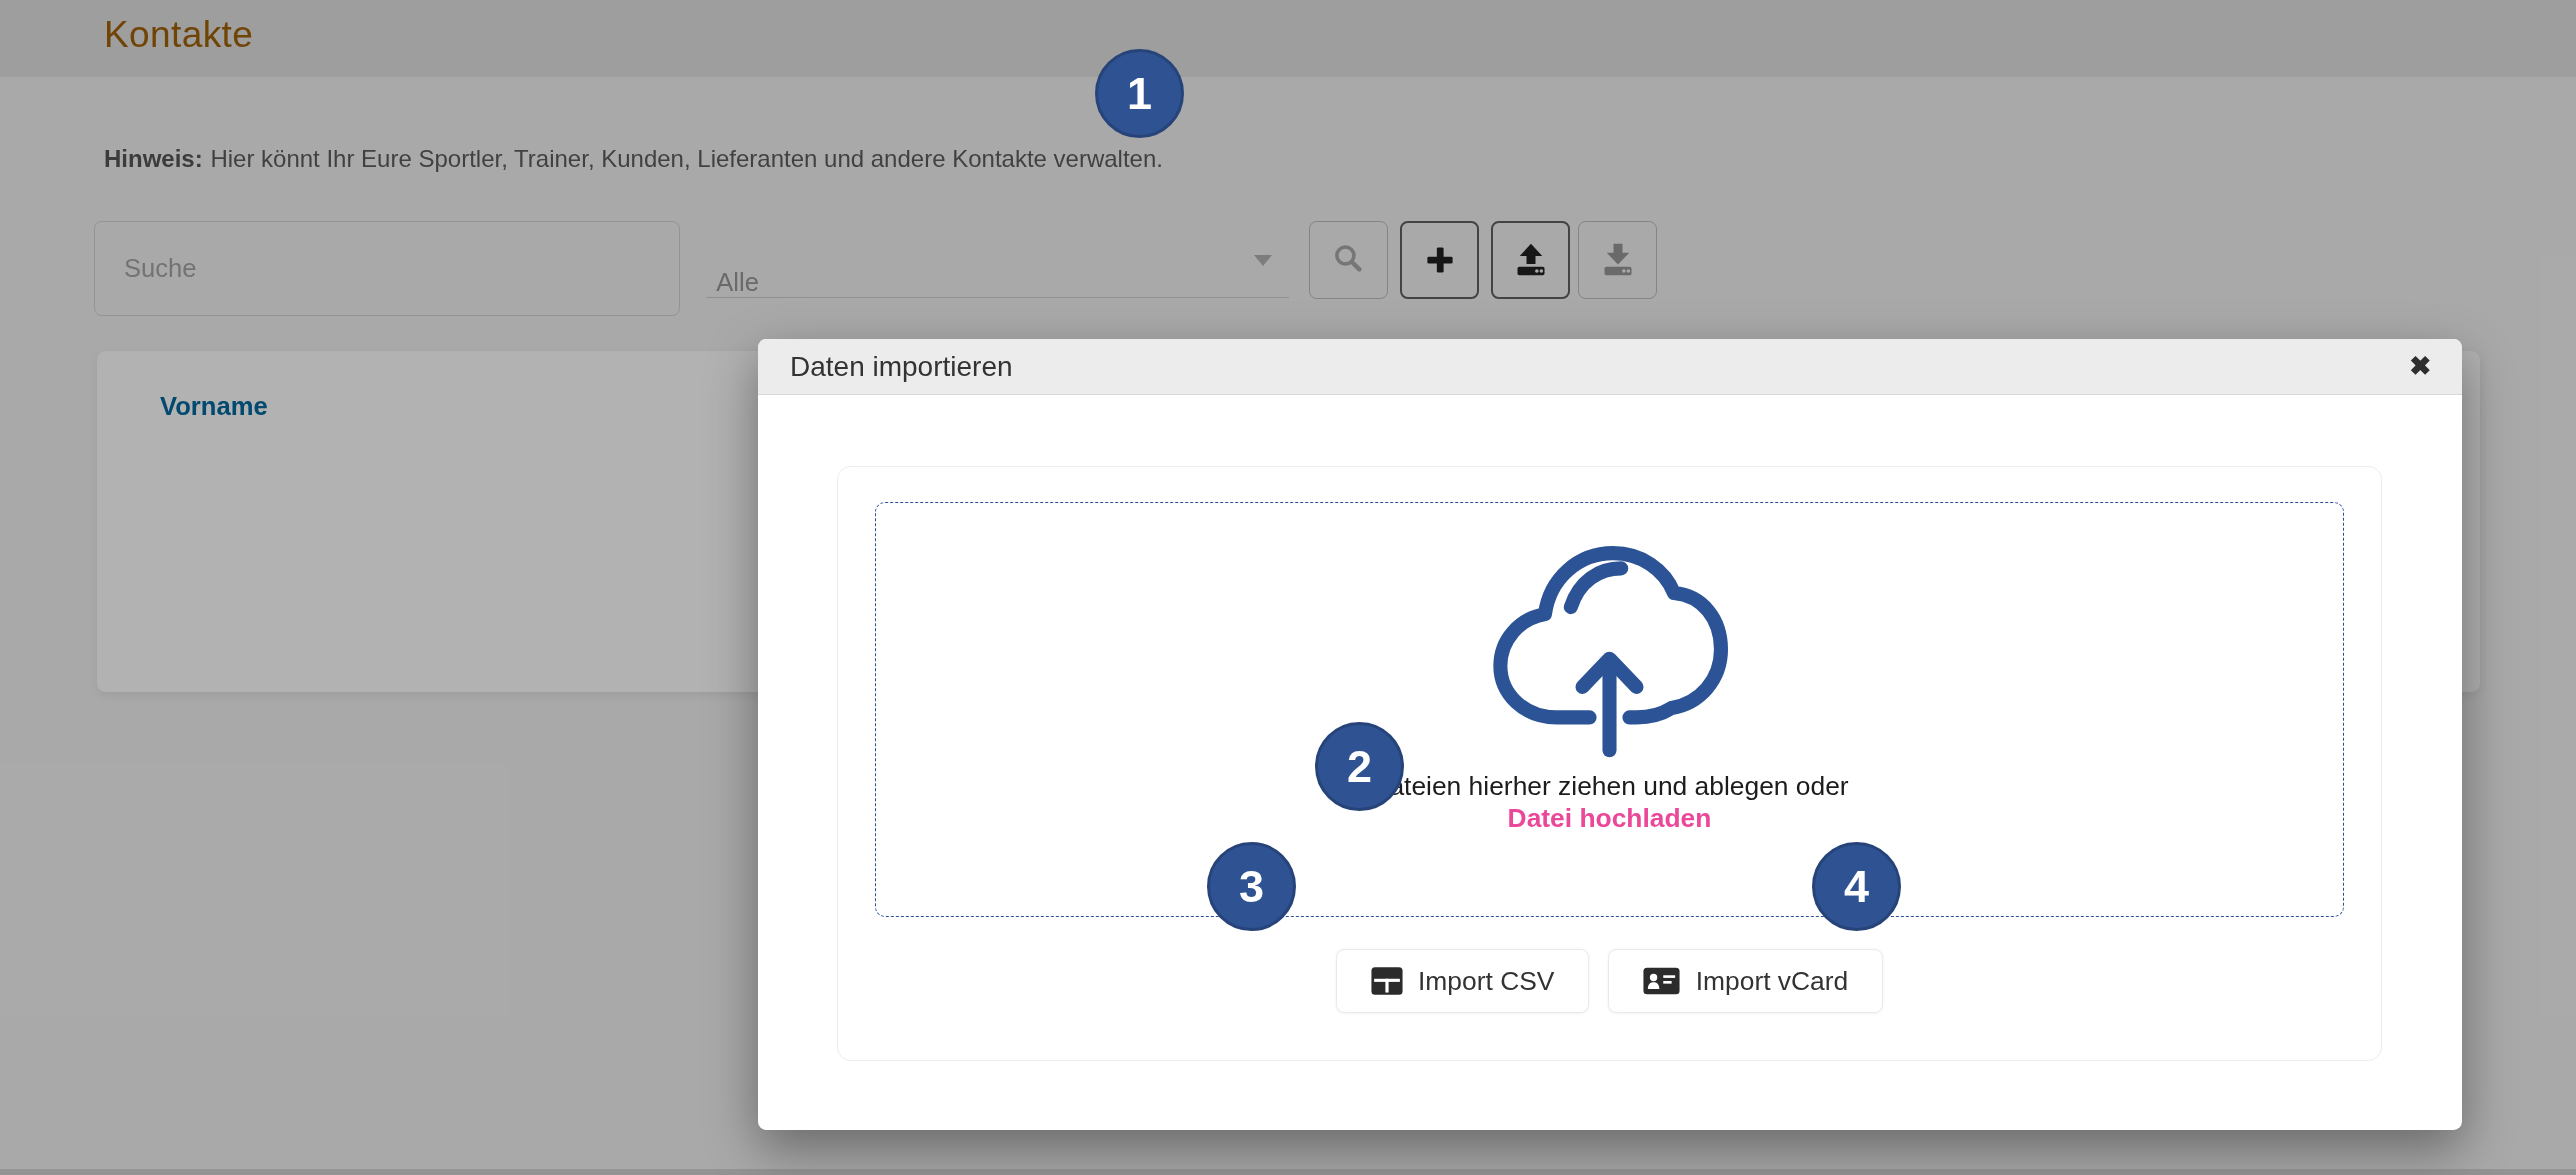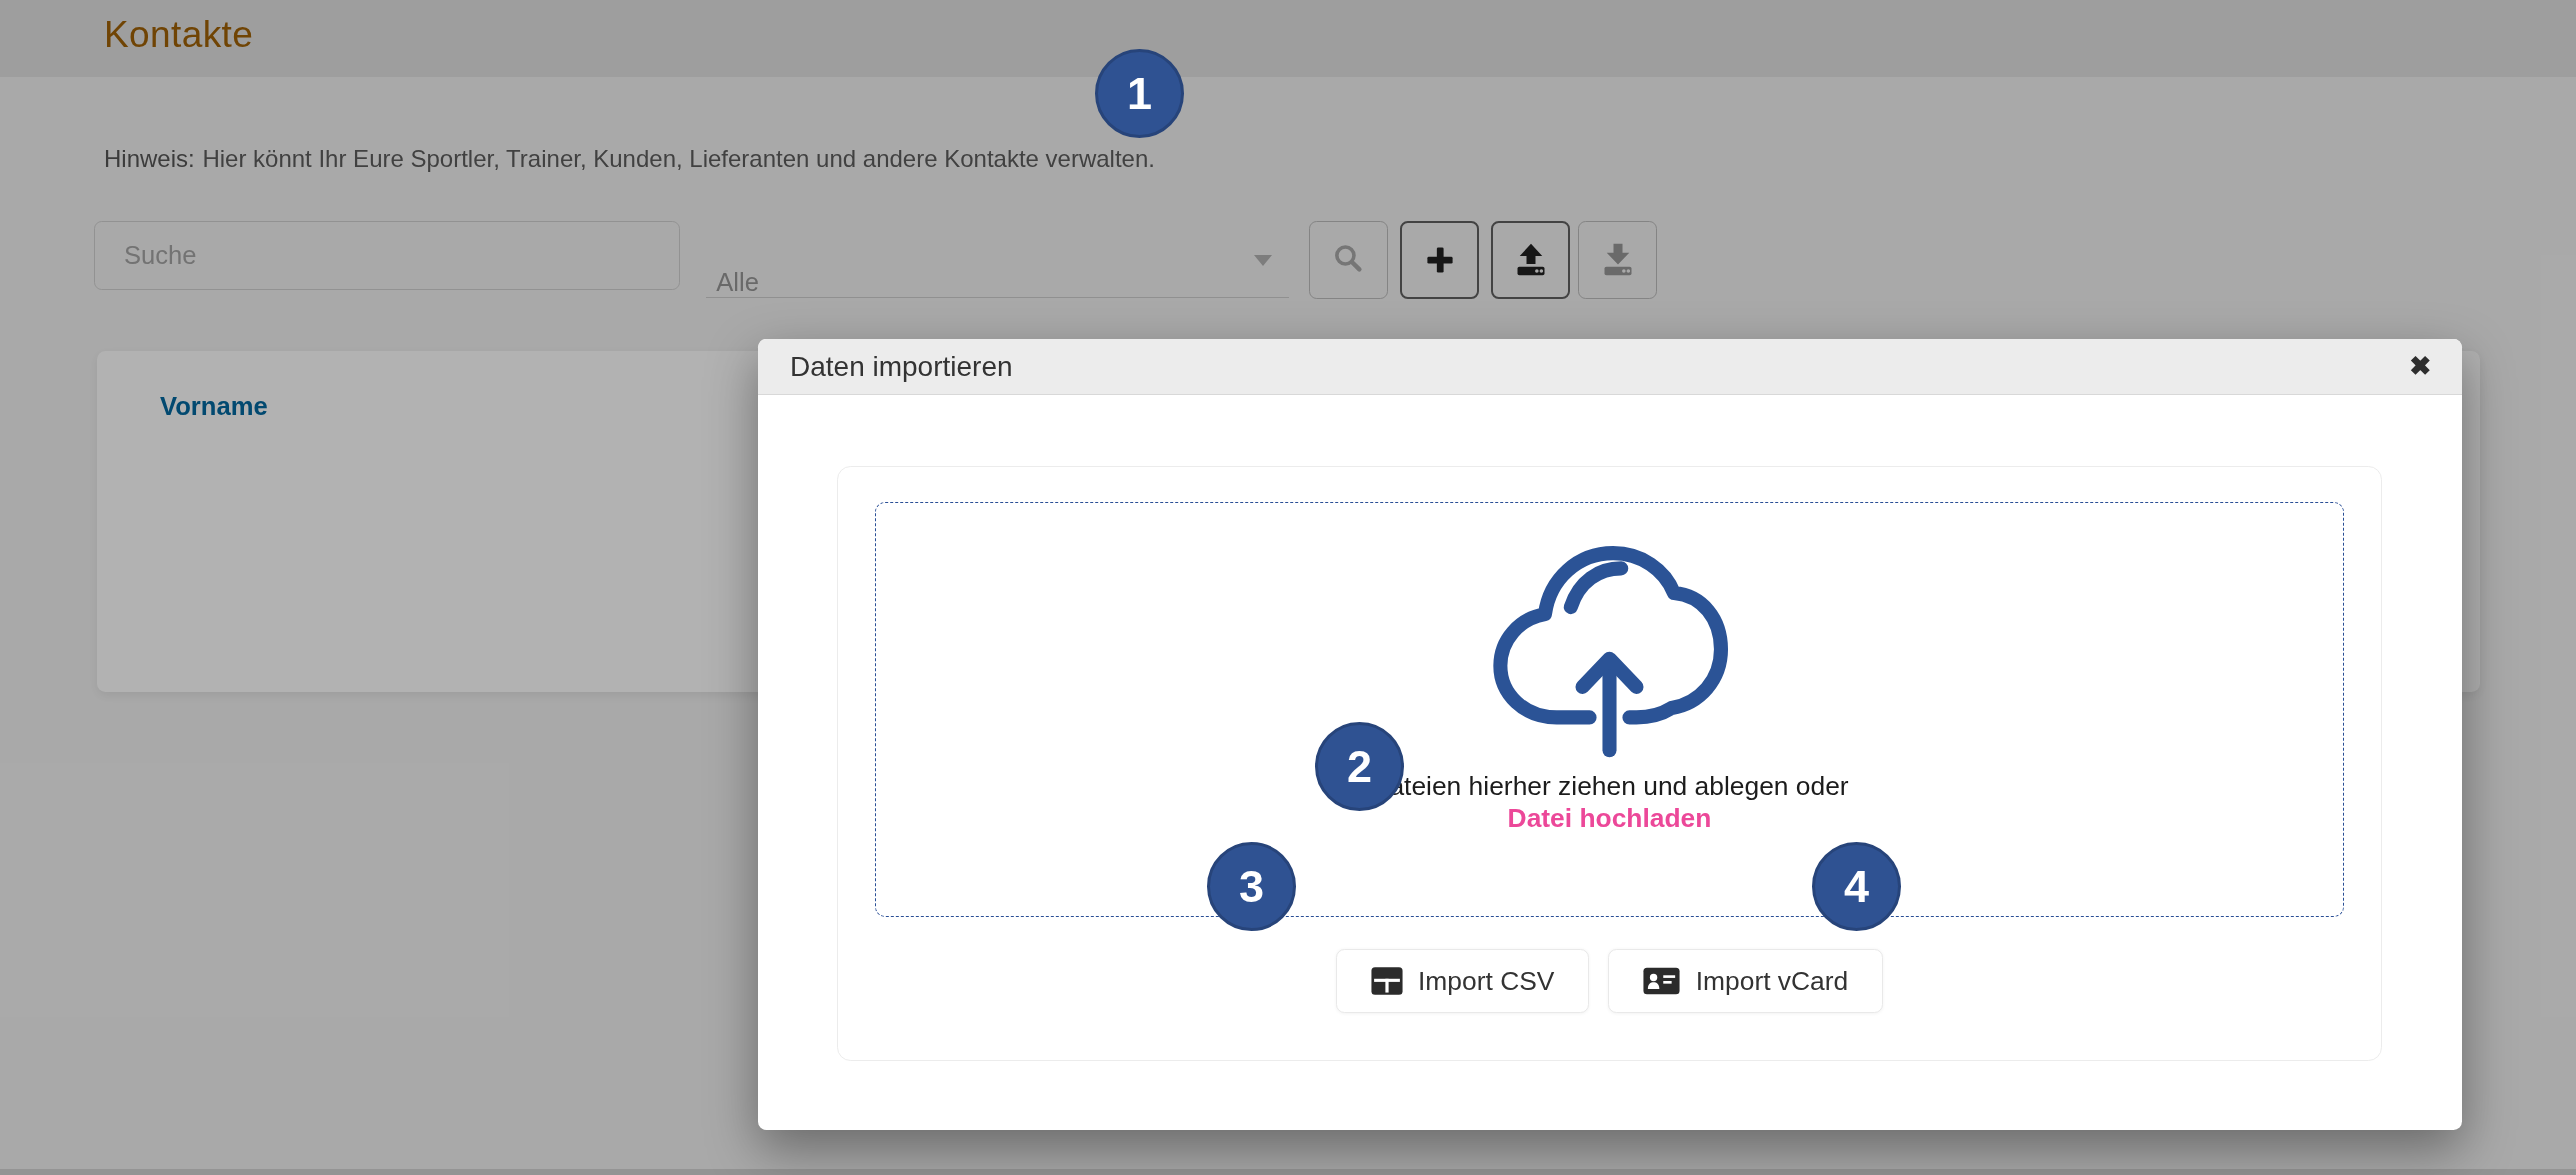--- a/index.html
+++ b/index.html
@@ -10,25 +10,25 @@
     font-family:"Liberation Sans", sans-serif;
   }
 
   
   .topbar { position:absolute; left:0; top:0; right:0; height:77px; background:#e2e2e2; }
   .page-title {
     position:absolute; left:104px; top:14px;
     font-size:37px; font-weight:400; color:#a16207; letter-spacing:0.4px;
   }
   .hint { position:absolute; left:104px; top:145px; font-size:24px; color:#5e5e5e; }
-  .hint .hint-label { font-weight:400; color:#575757; }
+  .hint .hint-label { font-weight:700; color:#575757; }
   .hint .hint-text { margin-left:7.7px; }
 
   .search-input {
-    position:absolute; left:94px; top:221px; width:586px; height:69px;
+    position:absolute; left:94px; top:221px; width:586px; height:95px;
     border:1.7px solid #d2d2d2; border-radius:7.7px; background:transparent;
     font-size:25.6px; color:#555; padding:0 29px; outline:none;
     font-family:"Liberation Sans", sans-serif;
   }
   .search-input::placeholder { color:#a5a5a5; }
 
   .category-select {
     position:absolute; left:706px; top:221px; width:583px; height:77px;
     border-bottom:1.7px solid #cfcfcf; display:flex; align-items:flex-end;
     font-size:25.6px; color:#979797; padding:0 10.2px; cursor:pointer;

